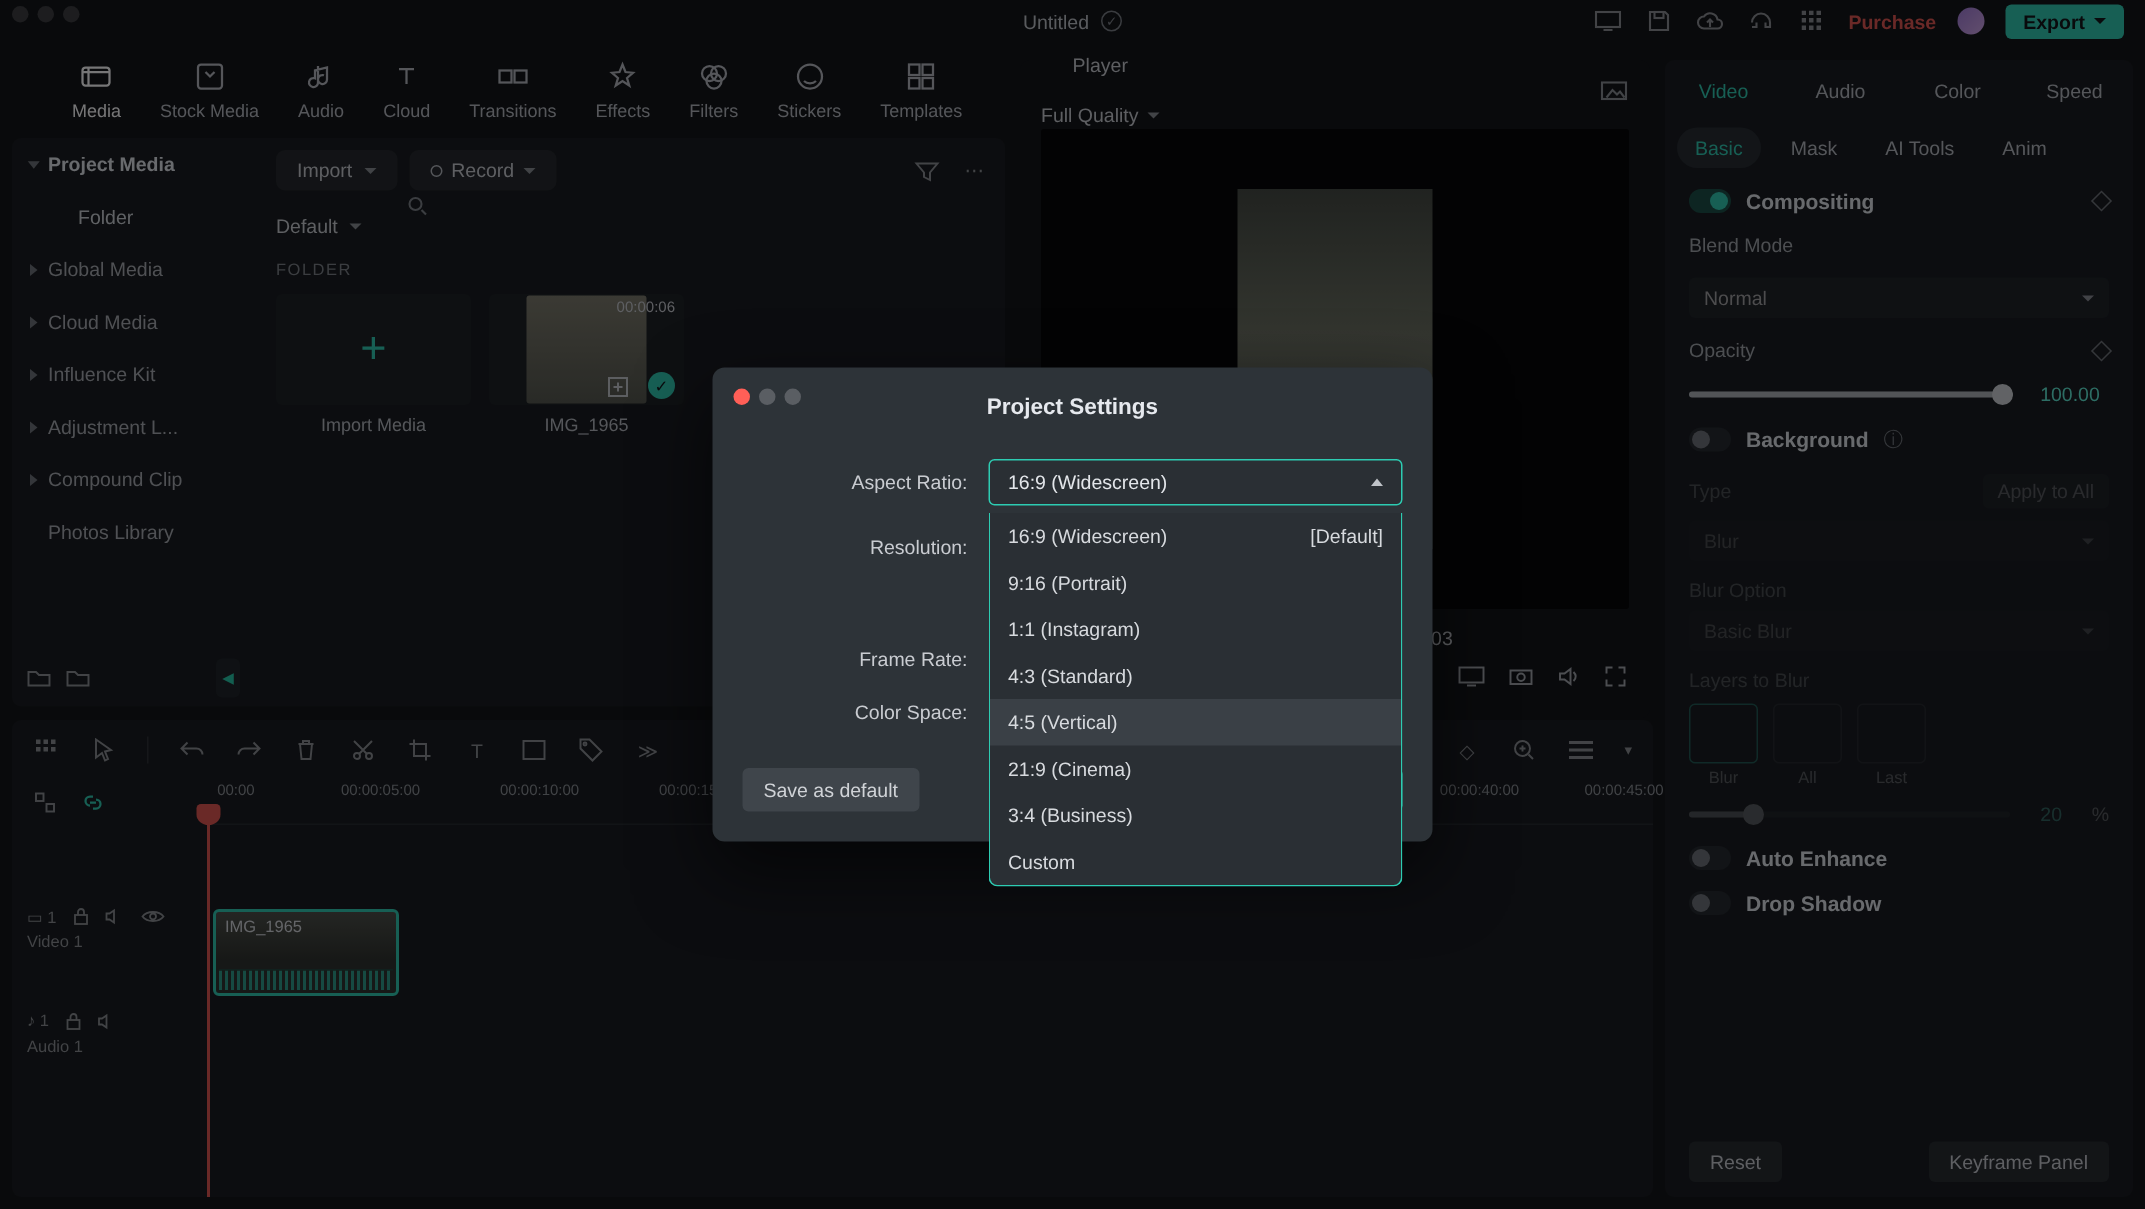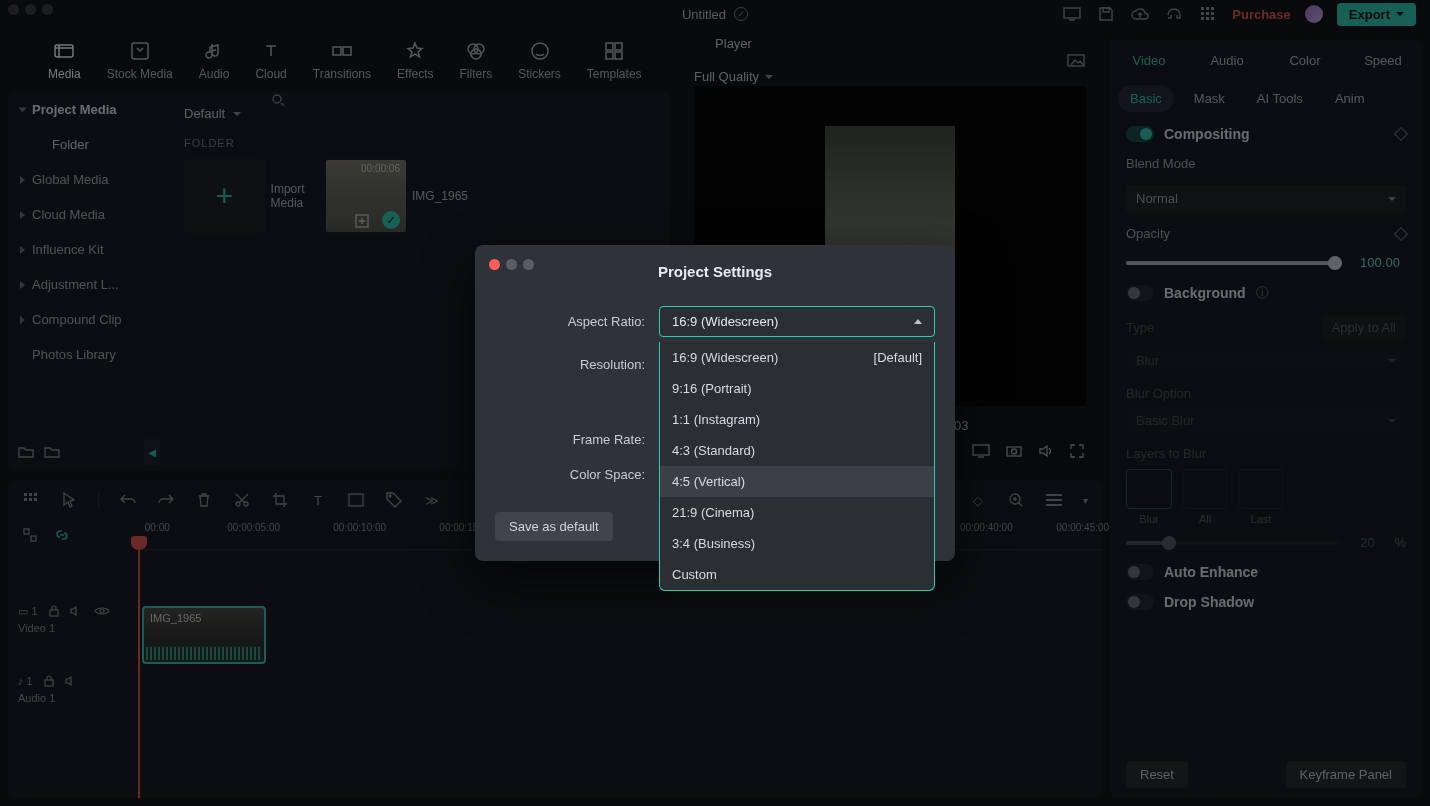--- a/index.html
+++ b/index.html
@@ -44,21 +44,21 @@
   .pill::after { content: ""; width: 0; height: 0; border-left: 4px solid transparent; border-right: 4px solid transparent; border-top: 4px solid #8a8e93; }
   .rec { display: flex; align-items: center; gap: 6px; }
   .rec .dot { width: 8px; height: 8px; border-radius: 50%; border: 1.5px solid #b5b9bf; }
   .toolbar-right { margin-left: auto; display: flex; gap: 16px; color: #8c8f93; }
   .browser-row2 { display: flex; align-items: flex-start; gap: 10px; margin-bottom: 10px; }
   .search { flex: 1; background: transparent; border-bottom: 1px solid #2c2f33; padding: 6px 6px 6px 28px; color: #8c8f93; position: relative; }
   .search-wrap { flex: 1; position: relative; }
   .search-wrap .mag { position: absolute; left: 6px; top: 50%; transform: translateY(-50%); color: #7d8187; }
   .folder-label { color: #7d8187; font-size: 11px; letter-spacing: 1px; margin-top: 6px; }
   .thumbs { display: flex; gap: 12px; margin-top: 10px; }
-  .thumb { width: 130px; display: flex; flex-direction: row; align-items: center; gap: 6px; }
+  .thumb { width: 130px; display: flex; flex-direction: column; align-items: center; gap: 6px; }
   .thumb .box { width: 130px; height: 74px; background: #1a1d20; border-radius: 4px; position: relative; display: flex; align-items: center; justify-content: center; }
   .thumb .plus { color: #2dccb2; font-size: 30px; font-weight: 200; }
   .thumb .img { width: 80px; height: 72px; background: linear-gradient(180deg,#7c7a6a 0%, #55574d 100%); border-radius: 2px; }
   .thumb .dur { position: absolute; top: 4px; right: 6px; font-size: 10px; color: #c9ccd1; }
   .thumb .badge-add { position: absolute; bottom: 4px; right: 36px; color: #c9ccd1; }
   .thumb .badge-ok { position: absolute; bottom: 4px; right: 6px; width: 18px; height: 18px; border-radius: 50%; background: #2dccb2; color: #0f1113; font-size: 11px; display: flex; align-items: center; justify-content: center; }
   .thumb .cap { font-size: 12px; color: #b5b9bf; }
 
   
   .player { position: absolute; top: 40px; left: 680px; width: 420px; bottom: 327px; background: #0e1013; border-radius: 6px; }
@@ -305,20 +305,37 @@
     <span>
         <svg width="16" height="14" viewBox="0 0 16 14" fill="none" stroke="#8c8f93" stroke-width="1.3">
           <path d="M1 3h5l2 2h7v7H1z"></path>
         </svg>
       </span>
     <span class="chev">◀</span>
   </div>
 </div>
 
 <div class="browser">
+  <div class="browser-row1">
+    <div class="pill">
+        <span>Import</span>
+      </div>
+    <div class="pill rec">
+        <span class="dot"></span>
+        <span>Record</span>
+      </div>
+    <div class="toolbar-right">
+      <span>
+          <svg width="18" height="16" viewBox="0 0 18 16" fill="none" stroke="#8c8f93" stroke-width="1.3">
+            <path d="M2 3h14l-5 6v5l-4-2V9z"></path>
+          </svg>
+        </span>
+      <span>⋯</span>
+    </div>
+  </div>
   <div class="browser-row2">
     <div class="pill" style="background:transparent;padding-left:0">
         <span>Default</span>
       </div>
     <div class="search-wrap">
       <span class="mag">
           <svg width="14" height="14" viewBox="0 0 14 14" fill="none" stroke="#7d8187" stroke-width="1.4">
             <circle cx="6" cy="6" r="4"></circle>
             <line x1="10" y1="10" x2="13" y2="13"></line>
           </svg>

